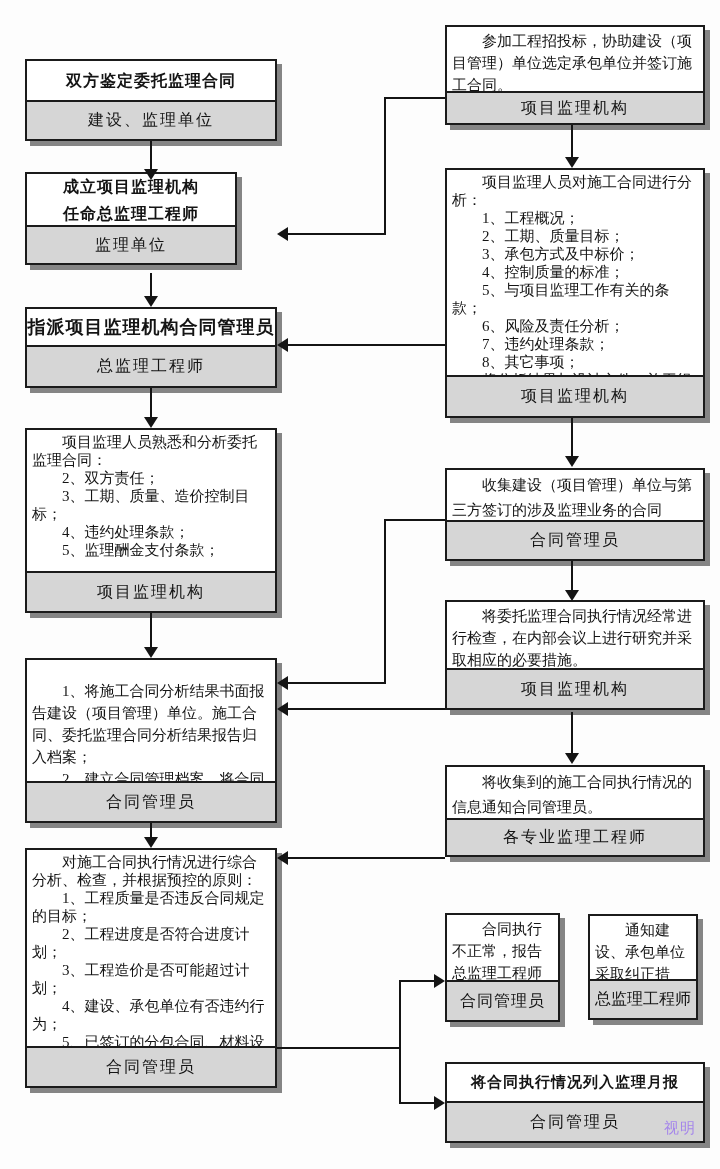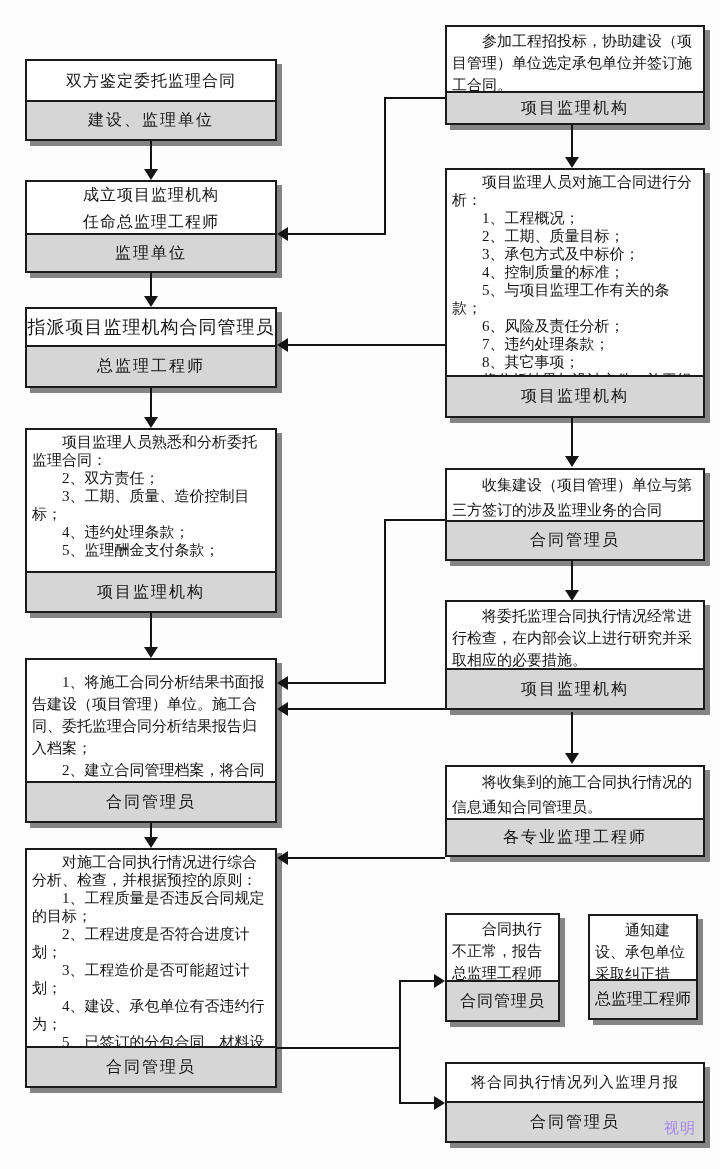--- a/index.html
+++ b/index.html
@@ -12,21 +12,21 @@
   }
   .fbox {
     position:absolute; background:#ffffff;
     border:2px solid #1b1b1b;
     box-shadow:5px 5px 0 0 #858585;
     display:flex; flex-direction:column;
   }
   .fbody { flex:1; font-size:15px; line-height:22px; overflow:hidden; }
   .fbody.indent { padding:3px 4px 1px 5px; }
   .fbody.indent p { margin:0; text-indent:2em; }
-  .fbody.center { display:flex; flex-direction:column; justify-content:center; align-items:center; font-size:16px; }
+  .fbody.center { display:flex; flex-direction:column; justify-content:center; align-items:center; font-size:16px;font-weight:bold; }
   .fbody.center p { margin:0; line-height:27px; letter-spacing:1px; }
   .fbody.dense p { line-height:18px; }
   .fbody.loose p { line-height:25px; }
   .ffoot {
     border-top:2px solid #1b1b1b; background:#d6d6d6;
     display:flex; align-items:center; justify-content:center;
     font-size:16px; letter-spacing:2px; flex:0 0 auto;
   }
   .hline, .vline { position:absolute; background:#141414; }
   .hline { height:2px; }
@@ -45,21 +45,21 @@
 
 <div class="canvas">
 
   <div class="fbox" style="left:25px;top:59px;width:252px;height:82px">
     <div class="fbody center">
         <p>双方鉴定委托监理合同</p>
       </div>
     <div class="ffoot" style="height:39px">建设、监理单位</div>
   </div>
 
-  <div class="fbox" style="left:25px;top:180px;width:252px;height:93px">
+  <div class="fbox" style="left:25px;top:172px;width:212px;height:93px">
     <div class="fbody center">
         <p>成立项目监理机构</p>
         <p>任命总监理工程师</p>
       </div>
     <div class="ffoot" style="height:38px">监理单位</div>
   </div>
 
   <div class="fbox" style="left:25px;top:307px;width:252px;height:81px">
     <div class="fbody center" style="font-size:18px">
         <p>指派项目监理机构合同管理员</p>
@@ -72,21 +72,21 @@
         <p>项目监理人员熟悉和分析委托监理合同：</p>
         <p>2、双方责任；</p>
         <p>3、工期、质量、造价控制目标；</p>
         <p>4、违约处理条款；</p>
         <p>5、监理酬金支付条款；</p>
       </div>
     <div class="ffoot" style="height:40px">项目监理机构</div>
   </div>
 
   <div class="fbox" style="left:25px;top:658px;width:252px;height:165px">
-    <div class="fbody indent" style="padding-top:11px">
+    <div class="fbody indent" style="padding-top:20px">
         <p>1、将施工合同分析结果书面报告建设（项目管理）单位。施工合同、委托监理合同分析结果报告归入档案；</p>
         <p>2、建立合同管理档案，将合同内容分解到三大控制目标中去。</p>
       </div>
     <div class="ffoot" style="height:40px">合同管理员</div>
   </div>
 
   <div class="fbox" style="left:25px;top:848px;width:252px;height:240px">
     <div class="fbody indent dense">
         <p>对施工合同执行情况进行综合分析、检查，并根据预控的原则：</p>
         <p>1、工程质量是否违反合同规定的目标；</p>

